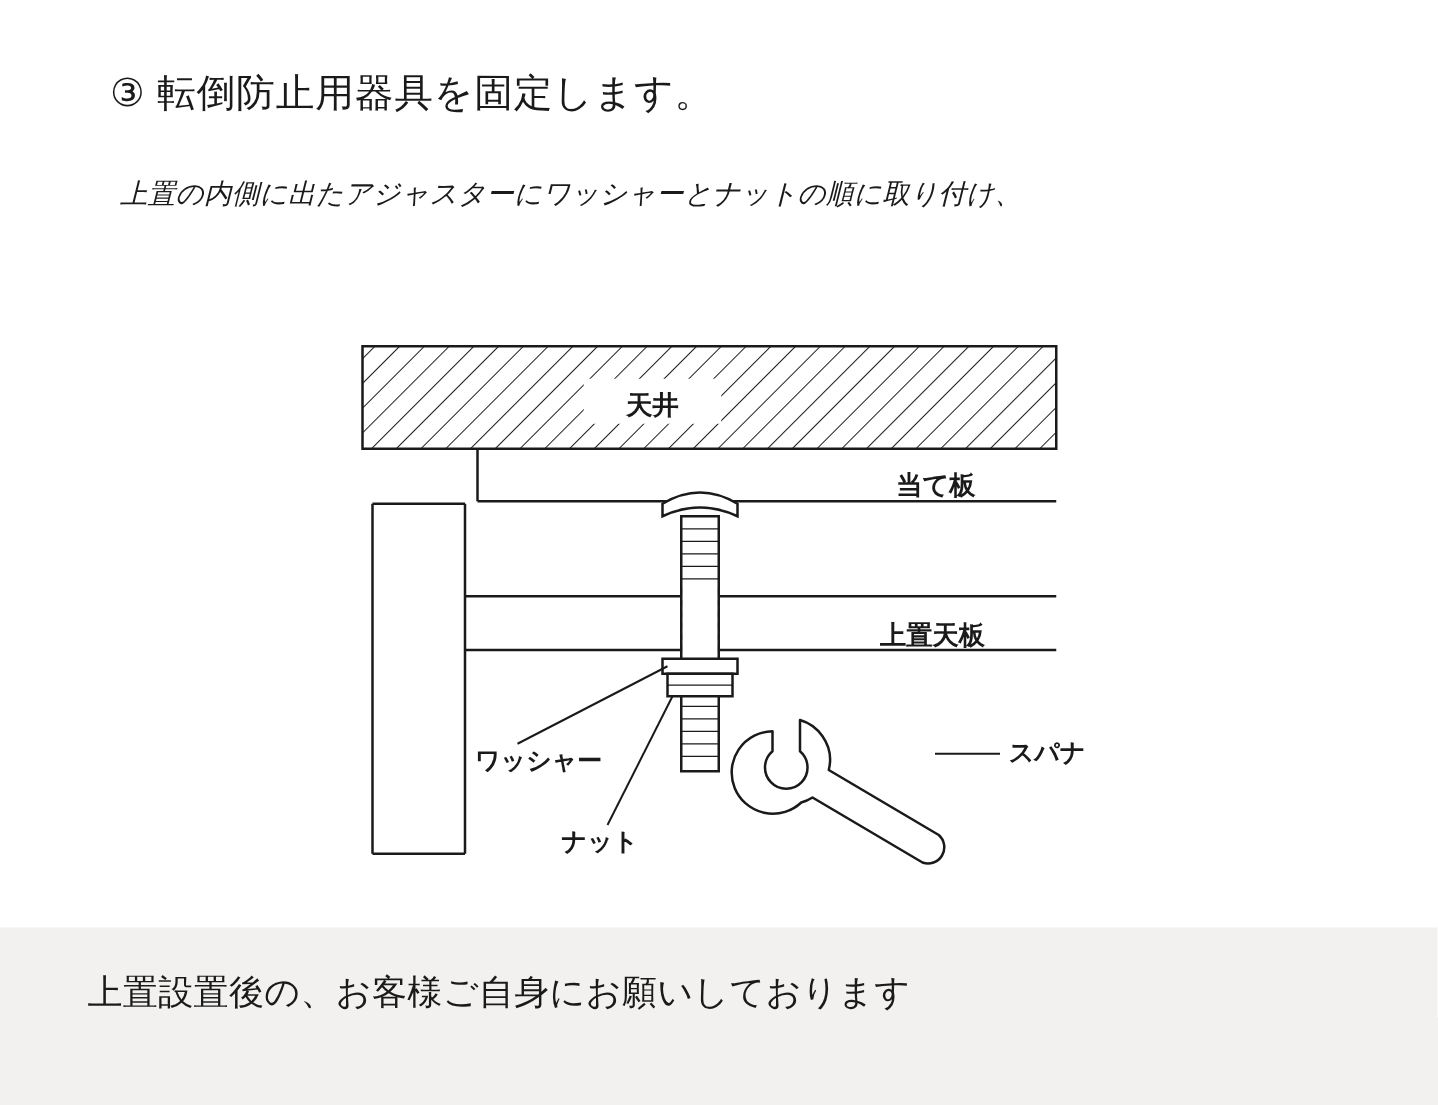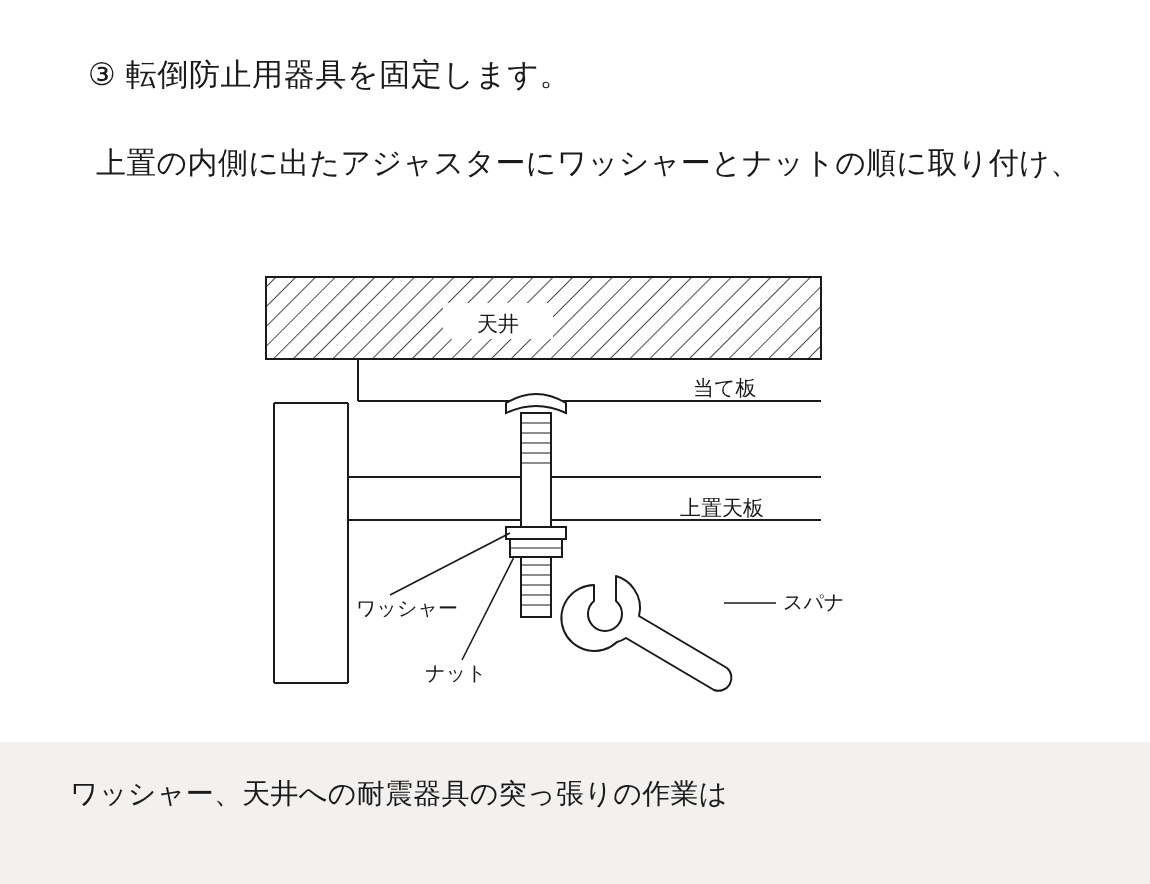--- a/index.html
+++ b/index.html
@@ -29,33 +29,35 @@
     top: 54px;
     font-size: 31px;
     letter-spacing: 0.02em;
     white-space: nowrap;
   }
 
   .body-text {
     position: absolute;
     left: 96px;
     top: 135px;
-    font-size: 30px;
+    font-size: 22px;
     line-height: 1.85;
     letter-spacing: 0.01em;
     white-space: nowrap;
+    font-style: italic;
   }
 
   
   .diagram {
     position: absolute;
-    left: 238px;
+    left: 262px;
     top: 255px;
     width: 640px;
     height: 450px;
+    font-weight: bold;
   }
   .diagram svg {
     display: block;
   }
 
   
   .note-panel {
     position: absolute;
     left: 0;
     top: 742px;
@@ -185,16 +187,16 @@
 
       <g>
         <line x1="486" y1="348" x2="538" y2="348" stroke="#1a1a1a" stroke-width="1.6"></line>
         <text class="label-text-sm" x="545" y="354" text-anchor="start">スパナ</text>
       </g>
     </svg>
   </div>
 
   <div class="note-panel"></div>
   <div class="note-text">
-    <div>ワッシャー、天井への耐震器具の突っ張りの作業は</div>
+    <div>上置設置後の、お客様ご自身にお願いしております</div>
   </div>
 
 </div>
 
 </body></html>

